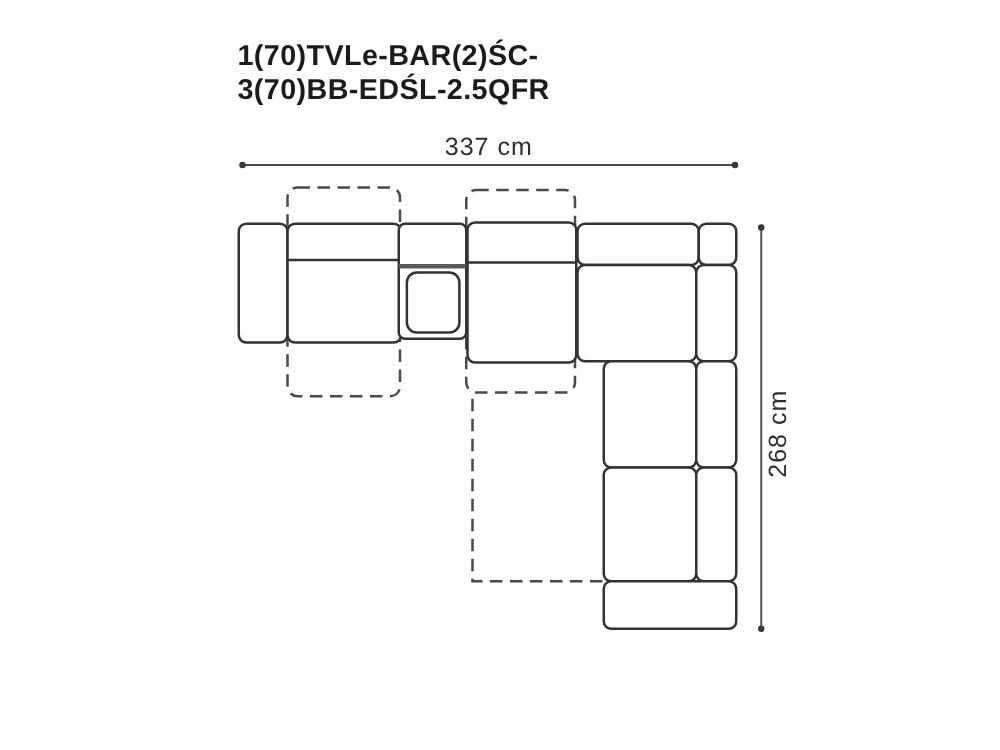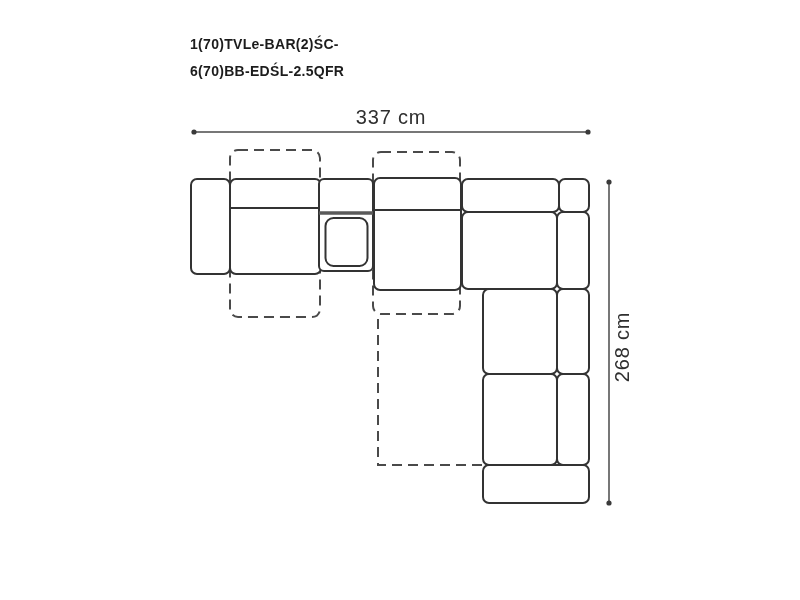--- a/index.html
+++ b/index.html
@@ -12,21 +12,21 @@
     width: 800px;
     height: 600px;
     background: #ffffff;
     overflow: hidden;
     font-family: "Liberation Sans", sans-serif;
   }
   .product-title {
     position: absolute;
     left: 190px;
     top: 31px;
-    font-size: 14px;
+    font-size: 23px;
     font-weight: 700;
     line-height: 27px;
     letter-spacing: 0.3px;
     color: #1c1c1c;
     white-space: nowrap;
   }
   .diagram-svg {
     position: absolute;
     left: 0;
     top: 0;
@@ -38,21 +38,21 @@
     fill: #2f2f2f;
   }
 </style>
 </head>
 <body>
 
 <div class="canvas">
 
   <div class="product-title">
     <div>1(70)TVLe-BAR(2)ŚC-</div>
-    <div>6(70)BB-EDŚL-2.5QFR</div>
+    <div>3(70)BB-EDŚL-2.5QFR</div>
   </div>
 
   <svg class="diagram-svg" width="800" height="600" viewBox="0 0 800 600">
 
     <g fill="none" stroke-width="2" stroke-dasharray="10 6" stroke="#4a4a4a">
       <rect x="230" y="150" width="90" height="167" rx="8"></rect>
       <rect x="373" y="152" width="87" height="162" rx="8"></rect>
       <path d="M 378 319 L 378 465 L 483 465"></path>
     </g>
 

